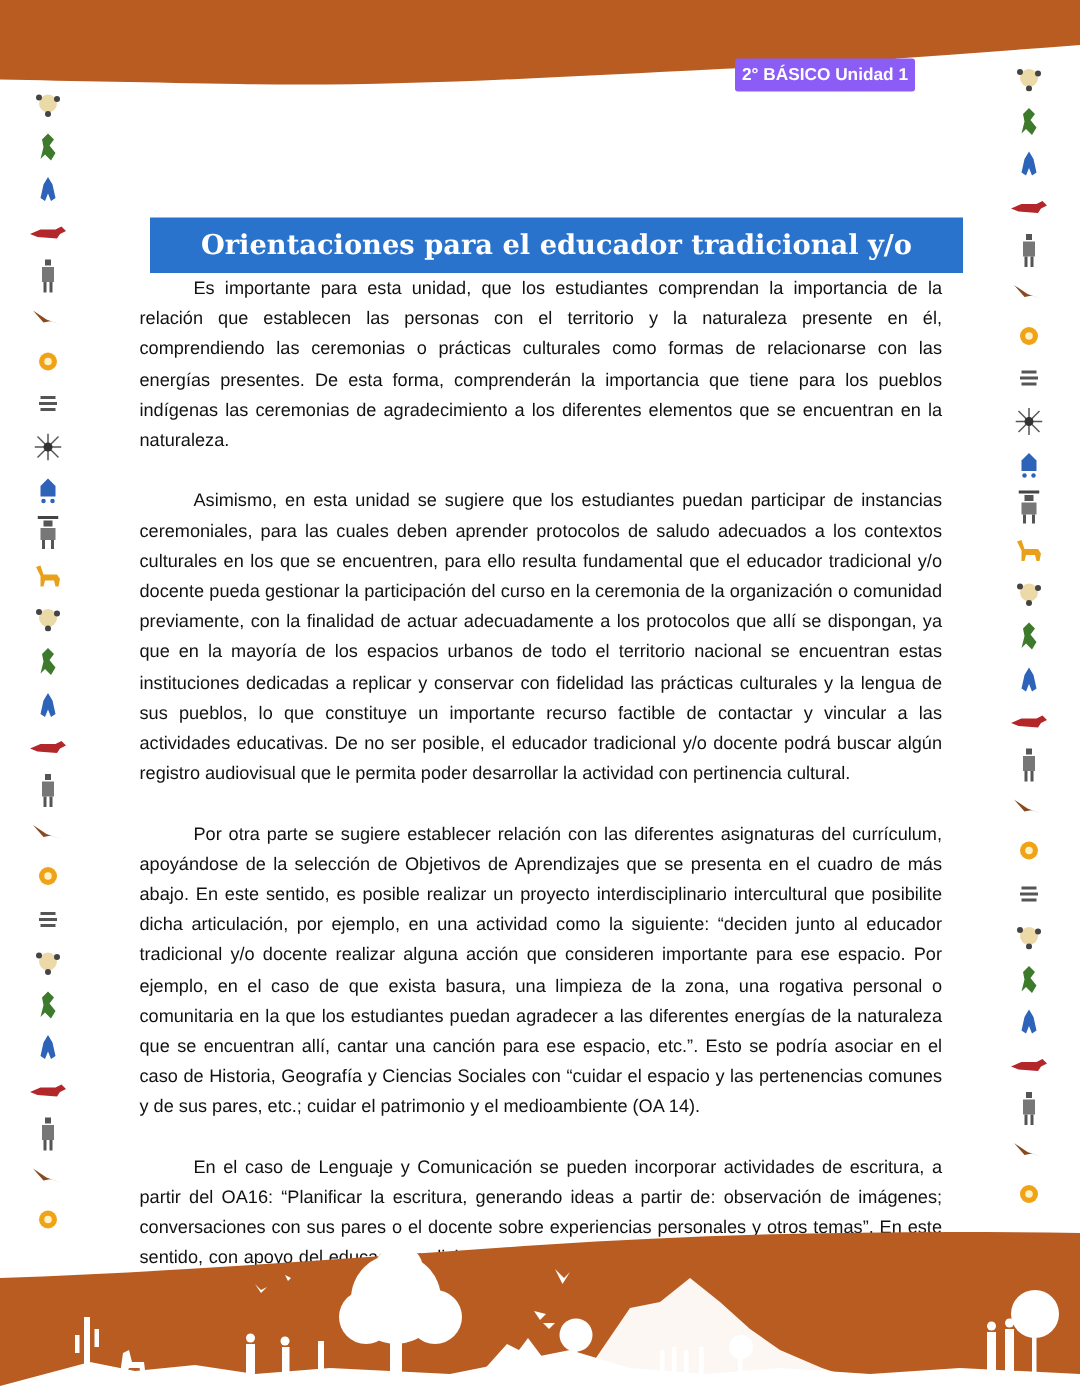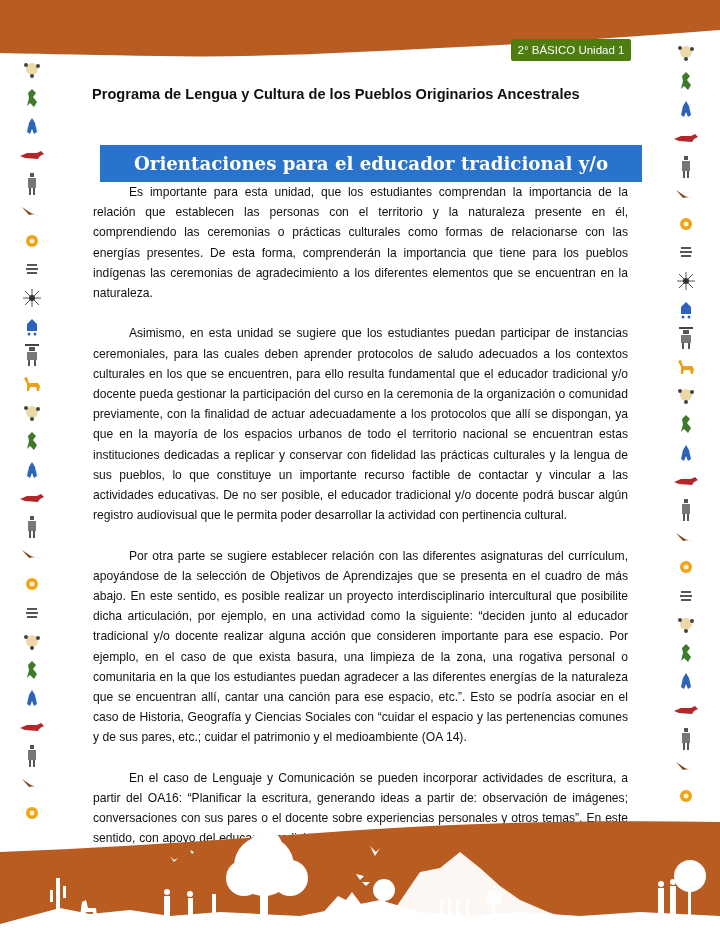--- a/index.html
+++ b/index.html
@@ -1,18 +1,18 @@
 <!DOCTYPE html>
 <html><head>
 <meta charset="utf-8">
 <style>
   html, body { margin:0; padding:0; }
   body { width:720px; height:932px; position:relative; overflow:hidden; background:#ffffff; font-family:"Liberation Sans", sans-serif; }
   .top-wave { position:absolute; left:0; top:0; width:720px; height:62px; }
-  .badge { position:absolute; left:511px; top:39px; width:120px; height:22px; background:#4d7c0f; color:#fff; font-size:11.5px; line-height:22px; text-align:center; border-radius:2px; }
+  .badge { position:absolute; left:490px; top:39px; width:120px; height:22px; background:#8b5cf6; color:#fff; font-size:11.5px; line-height:22px; text-align:center; border-radius:2px;font-weight:bold; }
   .badge-stem { position:absolute; left:592px; top:28px; width:5px; height:12px; background:#b85c22; }
   .border-col { position:absolute; top:55px; width:40px; }
   .border-col.left { left:12px; }
   .border-col.right { left:666px; top:38px; }
   .motif { width:40px; height:28.6px; display:flex; align-items:center; justify-content:center; font-size:14px; line-height:1; }
   .header-title { position:absolute; left:92px; top:86px; width:536px; font-weight:bold; font-size:14.6px; color:#111; }
   .header-title .l1 { text-align:left; }
   .header-title .l2 { text-align:center; margin-top:5px; padding-left:30px; }
   .banner { position:absolute; left:100px; top:145px; width:542px; height:37px; background:#2a73cd; color:#fff; font-family:"DejaVu Serif", serif; font-weight:bold; font-size:18.2px; line-height:37px; text-align:center; box-shadow:0 2px 0 #ffffff; }
   .content { position:absolute; left:93px; top:182px; width:535px; font-size:12.1px; line-height:20.2px; color:#111; text-align:justify; }
@@ -372,21 +372,20 @@
     </div>
   <div class="motif">
       <svg width="14" height="14">
         <circle cx="7" cy="7" r="6" fill="#f0a317"></circle>
         <circle cx="7" cy="7" r="2.5" fill="#fff2c8"></circle>
       </svg>
     </div>
 </div>
 
 <div class="header-title">
-  <div class="l1">Programa de Lengua y Cultura de los Pueblos Originarios Ancestrales</div>
 </div>
 
 <div class="banner">Orientaciones para el educador tradicional y/o docente</div>
 
 <div class="content">
   <p>Es importante para esta unidad, que los estudiantes comprendan la importancia de la relación que establecen las personas con el territorio y la naturaleza presente en él, comprendiendo las ceremonias o prácticas culturales como formas de relacionarse con las energías presentes. De esta forma, comprenderán la importancia que tiene para los pueblos indígenas las ceremonias de agradecimiento a los diferentes elementos que se encuentran en la naturaleza.</p>
   <p>Asimismo, en esta unidad se sugiere que los estudiantes puedan participar de instancias ceremoniales, para las cuales deben aprender protocolos de saludo adecuados a los contextos culturales en los que se encuentren, para ello resulta fundamental que el educador tradicional y/o docente pueda gestionar la participación del curso en la ceremonia de la organización o comunidad previamente, con la finalidad de actuar adecuadamente a los protocolos que allí se dispongan, ya que en la mayoría de los espacios urbanos de todo el territorio nacional se encuentran estas instituciones dedicadas a replicar y conservar con fidelidad las prácticas culturales y la lengua de sus pueblos, lo que constituye un importante recurso factible de contactar y vincular a las actividades educativas. De no ser posible, el educador tradicional y/o docente podrá buscar algún registro audiovisual que le permita poder desarrollar la actividad con pertinencia cultural.</p>
   <p>Por otra parte se sugiere establecer relación con las diferentes asignaturas del currículum, apoyándose de la selección de Objetivos de Aprendizajes que se presenta en el cuadro de más abajo. En este sentido, es posible realizar un proyecto interdisciplinario intercultural que posibilite dicha articulación, por ejemplo, en una actividad como la siguiente: “deciden junto al educador tradicional y/o docente realizar alguna acción que consideren importante para ese espacio. Por ejemplo, en el caso de que exista basura, una limpieza de la zona, una rogativa personal o comunitaria en la que los estudiantes puedan agradecer a las diferentes energías de la naturaleza que se encuentran allí, cantar una canción para ese espacio, etc.”. Esto se podría asociar en el caso de Historia, Geografía y Ciencias Sociales con “cuidar el espacio y las pertenencias comunes y de sus pares, etc.; cuidar el patrimonio y el medioambiente (OA 14).</p>
   <p>En el caso de Lenguaje y Comunicación se pueden incorporar actividades de escritura, a partir del OA16: “Planificar la escritura, generando ideas a partir de: observación de imágenes; conversaciones con sus pares o el docente sobre experiencias personales y otros temas”. En este sentido, con apoyo del educador tradicional, se le puede pedir a los estudiantes escribir la rogativa de agradecimiento, incorporando alguna(s) palabra(s) en la lengua originaria que corresponda, la cual posteriormente</p>
 </div>

